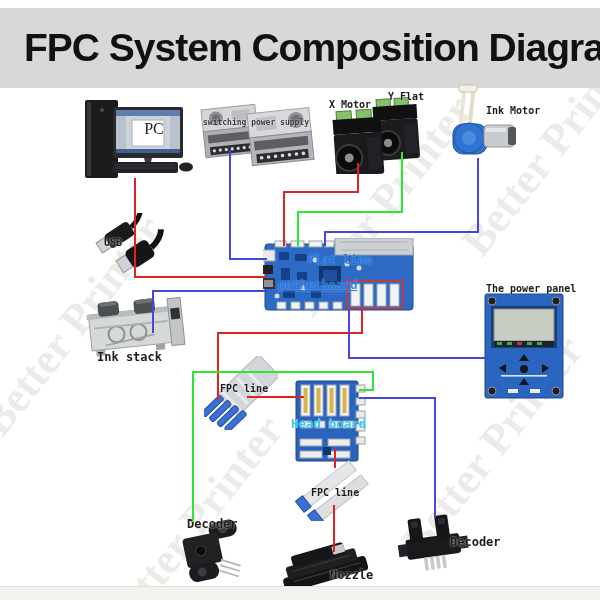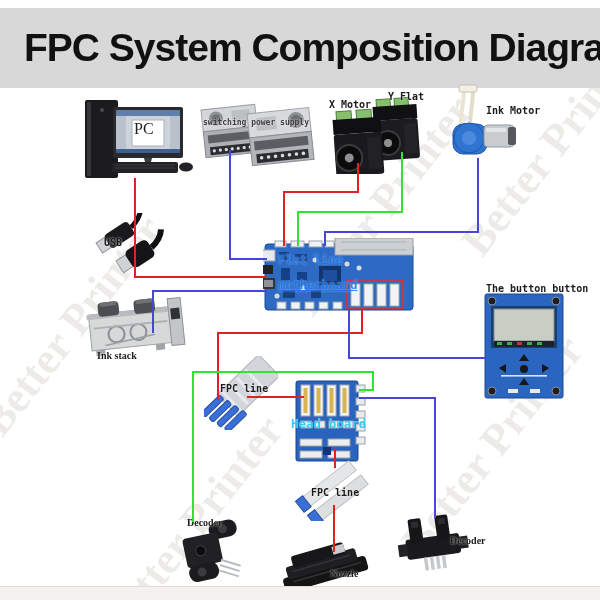--- a/index.html
+++ b/index.html
@@ -23,33 +23,34 @@
     font-size:39px;font-weight:600;letter-spacing:-1px;color:var(--title-text,#111);
     white-space:nowrap;
   }
   
   .comp{position:absolute;}
   .lbl{
     position:absolute;font-family:"DejaVu Sans Mono","Liberation Mono",monospace;
     font-weight:bold;color:#1c1c1c;white-space:nowrap;
     text-shadow:0 0 2px rgba(255,255,255,.9);
   }
-  .lbl-10{font-size:10px;} .lbl-11{font-size:10px;font-family:Liberation Serif, serif;} .lbl-8{font-size:8px;color:#3c3c3c;}
+  .lbl-10{font-size:10px;} .lbl-11{font-size:12px;} .lbl-8{font-size:8px;color:#3c3c3c;}
   .mb-text{
     position:absolute;font-family:"DejaVu Sans Mono",monospace;font-weight:bold;
     font-size:12px;color:var(--board-text-blue,#2178e8);opacity:.9;
     text-shadow:0 0 2px rgba(220,240,255,.6);white-space:nowrap;
   }
   .hb-text{
     position:absolute;font-family:"DejaVu Sans Mono",monospace;font-weight:bold;
     font-size:12.5px;color:var(--head-board-text,#38c8f2);white-space:nowrap;
     text-shadow:0 0 1px rgba(255,255,255,.5);
   }
   .pc-screen-text{
     position:absolute;font-family:"Liberation Serif",serif;font-size:16px;color:#222;
+    text-align:center;
   }
   
   #wires{position:absolute;left:0;top:0;pointer-events:none;}
   #wires polyline{fill:none;stroke-width:2;}
   .wire-red{stroke:var(--wire-red,#e02222);}
   .wire-green{stroke:var(--wire-green,#2ee62e);}
   .wire-blue{stroke:var(--wire-blue,#4646d8);}
   
   .bottom-strip{
     position:absolute;left:0;top:586px;width:600px;height:14px;
@@ -227,21 +228,21 @@
       <rect x="70" y="64" width="9" height="7"></rect>
     </g>
     <g fill="#f2f3f5" stroke="#a8adb2">
       <rect x="88" y="46" width="9" height="22"></rect>
         <rect x="101" y="46" width="9" height="22"></rect>
       <rect x="114" y="46" width="9" height="22"></rect>
         <rect x="127" y="46" width="9" height="22"></rect>
     </g>
     <rect x="84" y="43" width="56" height="27" fill="none" stroke="#e03030" stroke-width="1.6"></rect>
   </svg>
-  <div class="mb-text" style="left:270px;top:253px;padding-left:8px;">Flat line</div>
+  <div class="mb-text" style="left:299px;top:253px;padding-left:8px;">Flat line</div>
   <div class="mb-text" style="left:278px;top:278px;text-decoration:underline;">motherboard</div>
 
   <svg class="comp" style="left:483px;top:292px;" width="82" height="108" viewBox="0 0 82 108">
     <rect x="2" y="2" width="78" height="104" rx="2" fill="#2a66c0" stroke="#1b4690"></rect>
     <g fill="#1e1e22" stroke="#8d9196">
       <circle cx="9" cy="9" r="4"></circle>
         <circle cx="73" cy="9" r="4"></circle>
       <circle cx="9" cy="99" r="4"></circle>
         <circle cx="73" cy="99" r="4"></circle>
     </g>
@@ -259,21 +260,21 @@
       <polygon points="41,62 36,69 46,69"></polygon>
       <polygon points="16,76 23,72 23,81"></polygon>
       <polygon points="66,76 59,72 59,81"></polygon>
       <circle cx="41" cy="77" r="4"></circle>
       <polygon points="41,86 36,93 46,93"></polygon>
     </g>
     <rect x="18" y="83" width="46" height="1.6" fill="#dfe5ec"></rect>
     <rect x="25" y="97" width="10" height="4" fill="#e8eaec"></rect>
     <rect x="47" y="97" width="10" height="4" fill="#e8eaec"></rect>
   </svg>
-  <div class="lbl lbl-10" style="left:486px;top:283px;">The button button</div>
+  <div class="lbl lbl-10" style="left:486px;top:283px;">The power panel</div>
 
   <svg class="comp" style="left:84px;top:294px;" width="108" height="68" viewBox="0 0 108 68">
     <g transform="rotate(-6 54 34)">
       <rect x="6" y="16" width="82" height="36" fill="#d7d9d9" stroke="#9fa3a6"></rect>
       <rect x="4" y="16" width="86" height="5" fill="#b9bcbf"></rect>
       <rect x="16" y="5" width="21" height="14" rx="4" fill="#4b4f52"></rect>
       <rect x="18" y="5" width="17" height="4" rx="2" fill="#6d7175"></rect>
       <rect x="52" y="6" width="21" height="14" rx="4" fill="#4b4f52"></rect>
       <rect x="54" y="6" width="17" height="4" rx="2" fill="#6d7175"></rect>
       <circle cx="32" cy="38" r="8" fill="none" stroke="#8b9094" stroke-width="2"></circle>

